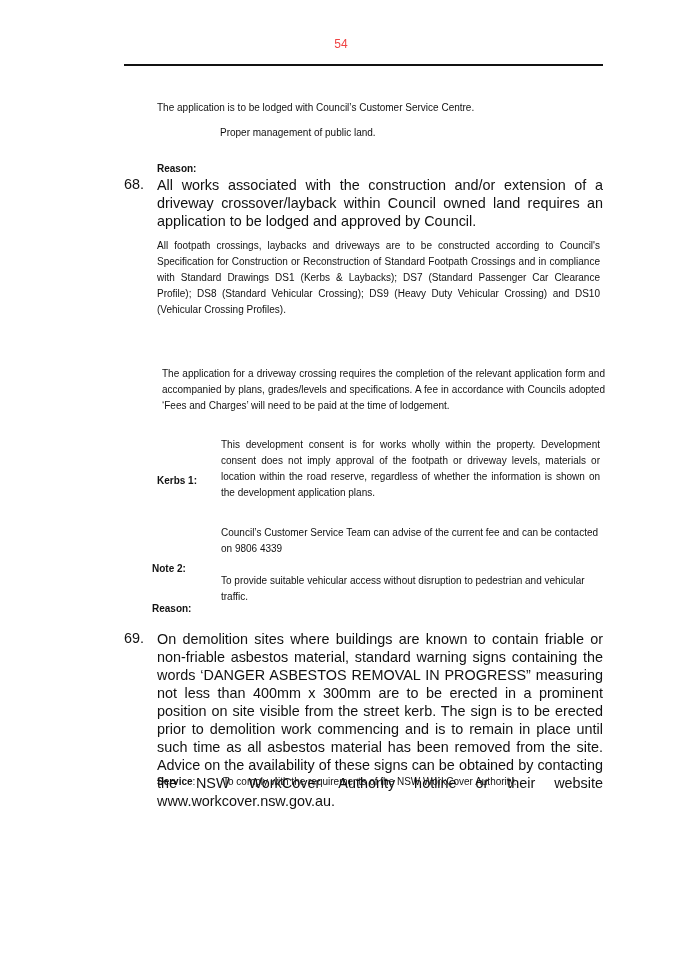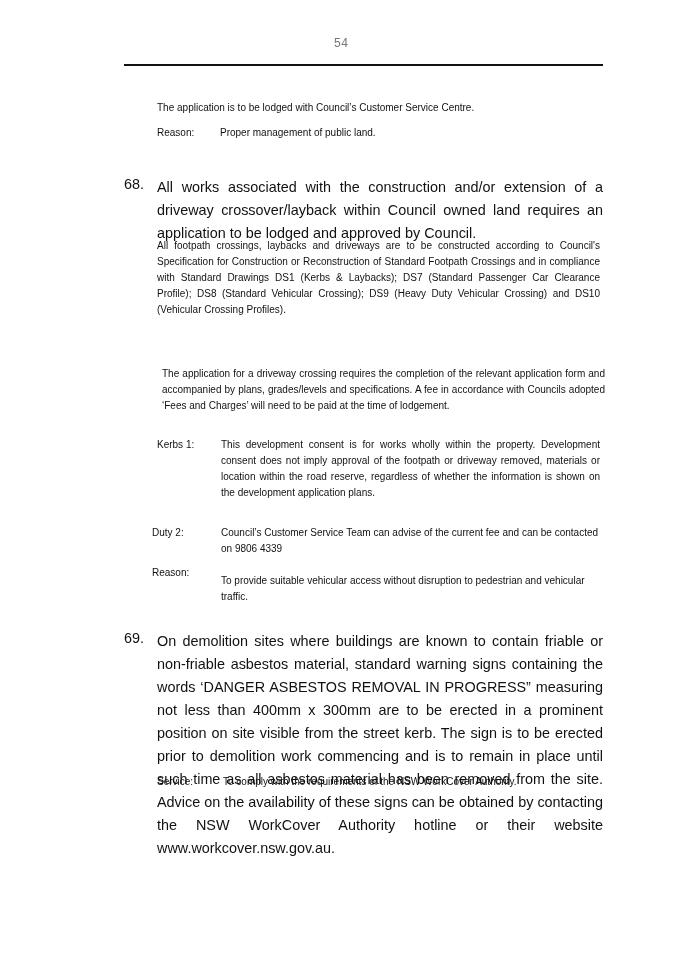--- a/index.html
+++ b/index.html
@@ -2,55 +2,55 @@
 <html><head>
   <meta charset="utf-8">
   <style>
     html, body { margin: 0; padding: 0; background: #ffffff; }
     body {
       width: 682px; height: 965px; position: relative; overflow: hidden;
       font-family: "Liberation Sans", sans-serif; color: #111;
     }
     .page-number {
       position: absolute; left: 0; width: 682px; top: 37px;
-      text-align: center; font-family: Liberation Mono, monospace;
-      font-size: 12px; color: #737373;
+      text-align: center; font-family: Liberation Sans, sans-serif;
+      font-size: 12px; color: #ef4444;
     }
     .header-rule {
       position: absolute; left: 124px; width: 479px; top: 64px;
       height: 2px; background: #111;
     }
     .abs { position: absolute; }
     .small { font-size: 10px; line-height: 16px; }
-    .large { font-size: 14.4px; line-height: 23px; }
+    .large { font-size: 14.4px; line-height: 18px; }
     .justify { text-align: justify; text-align-last: left; }
-    .bold { font-weight: normal; }
+    .bold { font-weight: bold; margin-top: 36px; }
     .num { position: absolute; font-size: 14.4px; line-height: 16.5px; text-align: center; }
   </style>
 </head>
 <body>
 
 <div class="page-number">54</div>
 <div class="header-rule"></div>
 
 <div class="abs small" style="left:157px; top:100px; width:446px;">The application is to be lodged with Council’s Customer Service Centre.</div>
 <div class="abs small bold" style="left:157px; top:125px;">Reason:</div>
 <div class="abs small" style="left:220px; top:125px;">Proper management of public land.</div>
 
 <div class="num" style="left:124px; top:176px;">68.</div>
 <div class="abs large justify" style="left:157px; top:176px; width:446px;">All works associated with the construction and/or extension of a driveway crossover/layback within Council owned land requires an application to be lodged and approved by Council.</div>
 
 <div class="abs small justify" style="left:157px; top:238px; width:443px;">All footpath crossings, laybacks and driveways are to be constructed according to Council's Specification for Construction or Reconstruction of Standard Footpath Crossings and in compliance with Standard Drawings DS1 (Kerbs &amp; Laybacks); DS7 (Standard Passenger Car Clearance Profile); DS8 (Standard Vehicular Crossing); DS9 (Heavy Duty Vehicular Crossing) and DS10 (Vehicular Crossing Profiles).</div>
 
 <div class="abs small justify" style="left:162px; top:366px; width:443px;">The application for a driveway crossing requires the completion of the relevant application form and accompanied by plans, grades/levels and specifications. A fee in accordance with Councils adopted ‘Fees and Charges’ will need to be paid at the time of lodgement.</div>
 
 <div class="abs small bold" style="left:157px; top:437px;">Kerbs 1:</div>
-<div class="abs small justify" style="left:221px; top:437px; width:379px;">This development consent is for works wholly within the property. Development consent does not imply approval of the footpath or driveway removed, materials or location within the road reserve, regardless of whether the information is shown on the development application plans.</div>
+<div class="abs small justify" style="left:221px; top:437px; width:379px;">This development consent is for works wholly within the property. Development consent does not imply approval of the footpath or driveway levels, materials or location within the road reserve, regardless of whether the information is shown on the development application plans.</div>
 
-<div class="abs small bold" style="left:152px; top:525px;">Duty 2:</div>
+<div class="abs small bold" style="left:152px; top:525px;">Note 2:</div>
 <div class="abs small" style="left:221px; top:525px; width:382px;">Council’s Customer Service Team can advise of the current fee and can be contacted on 9806 4339</div>
 
 <div class="abs small bold" style="left:152px; top:565px;">Reason:</div>
 <div class="abs small" style="left:221px; top:573px; width:385px;">To provide suitable vehicular access without disruption to pedestrian and vehicular traffic.</div>
 
 <div class="num" style="left:124px; top:630px;">69.</div>
 <div class="abs large justify" style="left:157px; top:630px; width:446px;">On demolition sites where buildings are known to contain friable or non-friable asbestos material, standard warning signs containing the words ‘DANGER ASBESTOS REMOVAL IN PROGRESS” measuring not less than 400mm x 300mm are to be erected in a prominent position on site visible from the street kerb. The sign is to be erected prior to demolition work commencing and is to remain in place until such time as all asbestos material has been removed from the site. Advice on the availability of these signs can be obtained by contacting the NSW WorkCover Authority hotline or their website www.workcover.nsw.gov.au.</div>
 
 <div class="abs small" style="left:157px; top:774px; width:450px;">
   <span class="bold">Service</span><span>:</span>

